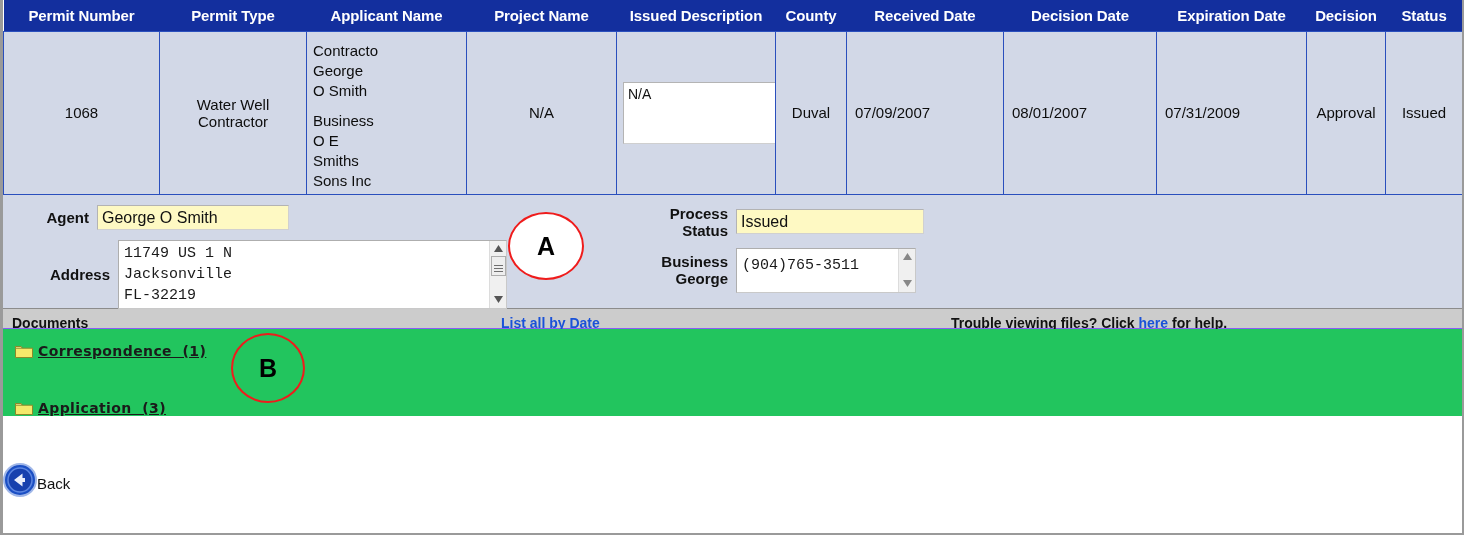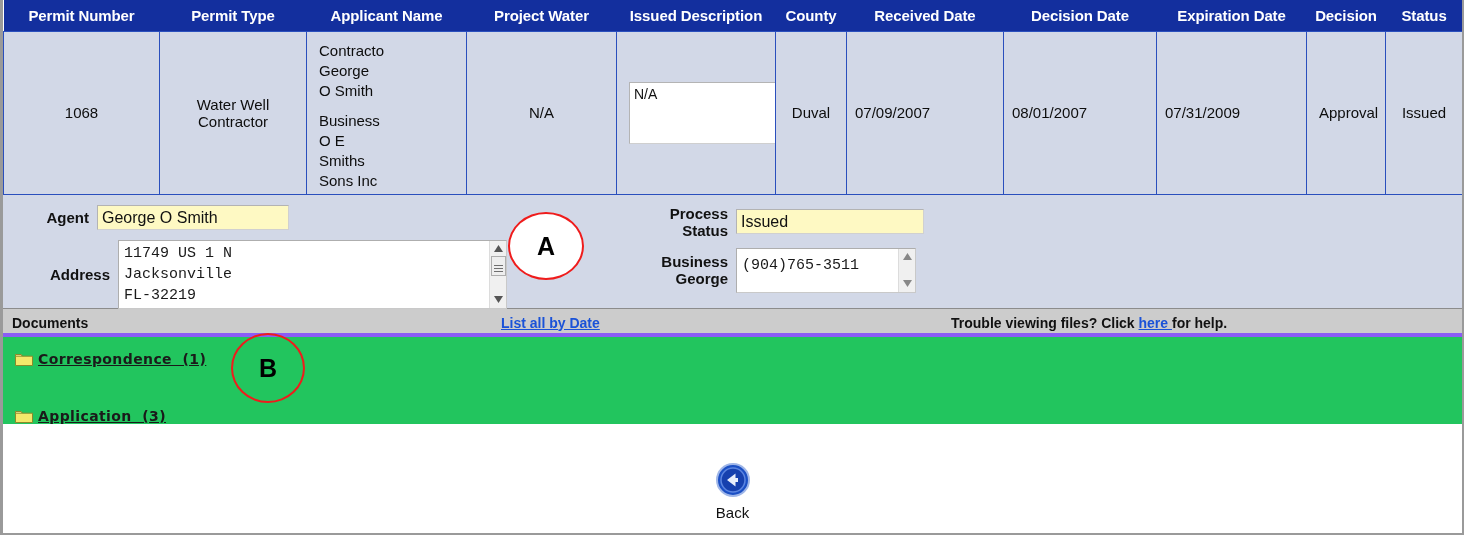--- a/index.html
+++ b/index.html
@@ -39,21 +39,21 @@
     letter-spacing: -0.1px;
   }
   .permit-table td {
     background: #d2d8e7;
     border: 1px solid #2a4fbd;
     height: 155px;
     vertical-align: middle;
     text-align: center;
     font-size: 15px;
     color: #0d0d0d;
-    padding: 3px 12px;
+    padding: 3px 6px;
   }
   td.cell-applicant {
     text-align: left;
     vertical-align: top;
     padding-top: 9px;
     line-height: 20px;
   }
   td.cell-date { text-align: left; padding-left: 8px; }
   .applicant-block { margin: 0; }
   .applicant-gap { height: 10px; }
@@ -145,23 +145,23 @@
   .sb-thumb i {
     display: block; width: 9px; height: 1px;
     background: #6f6f6f;
     box-shadow: 0 3px 0 #6f6f6f, 0 6px 0 #6f6f6f;
   }
   .sb-spacer { flex: 1; }
 
   
   .doc-bar {
     position: relative;
-    height: 28px;
+    height: 20px;
     background: #cccccc;
-    border-bottom: 4px solid #8b5cf6;
+    border-bottom: 1px solid #8b5cf6;
   }
   .doc-bar-title {
     position: absolute; left: 9px; top: 6px;
     font-size: 14px; font-weight: bold; color: #111;
   }
   .doc-link {
     position: absolute; top: 6px;
     font-size: 14px; font-weight: bold;
     color: #1a52d8; text-decoration: underline;
     cursor: pointer;
@@ -189,21 +189,21 @@
     color: #1a1a1a;
     text-decoration: underline;
     letter-spacing: 0.4px;
     white-space: pre;
   }
 
   
   .back-wrap {
     position: absolute;
     left: 0; right: 0; top: 463px;
-    display: flex; flex-direction: column; align-items: center;
+    display: flex; flex-direction: row; align-items: center;
     cursor: pointer;
   }
   .back-label { font-size: 15px; color: #111; margin-top: 3px; }
 
   
   .annot {
     position: absolute;
     border: 2px solid #ef1c1c;
     border-radius: 50%;
     background: #ffffff;
@@ -231,21 +231,21 @@
         <col style="width:153px">
         <col style="width:150px">
       <col style="width:79px">
         <col style="width:77px">
     </colgroup>
     <thead>
       <tr>
         <th>Permit Number</th>
         <th>Permit Type</th>
         <th>Applicant Name</th>
-        <th>Project Water</th>
+        <th>Project Name</th>
         <th>Issued Description</th>
         <th>County</th>
         <th>Received Date</th>
         <th>Decision Date</th>
         <th>Expiration Date</th>
         <th>Decision</th>
         <th>Status</th>
       </tr>
     </thead>
     <tbody>

